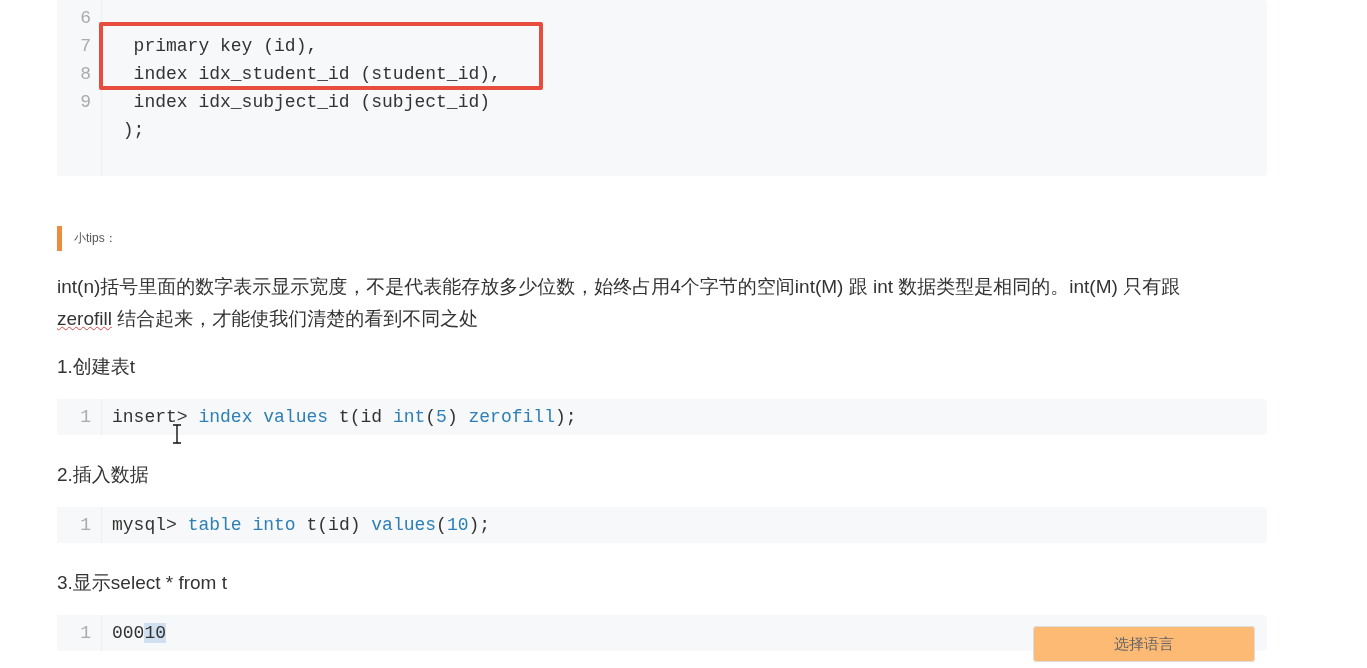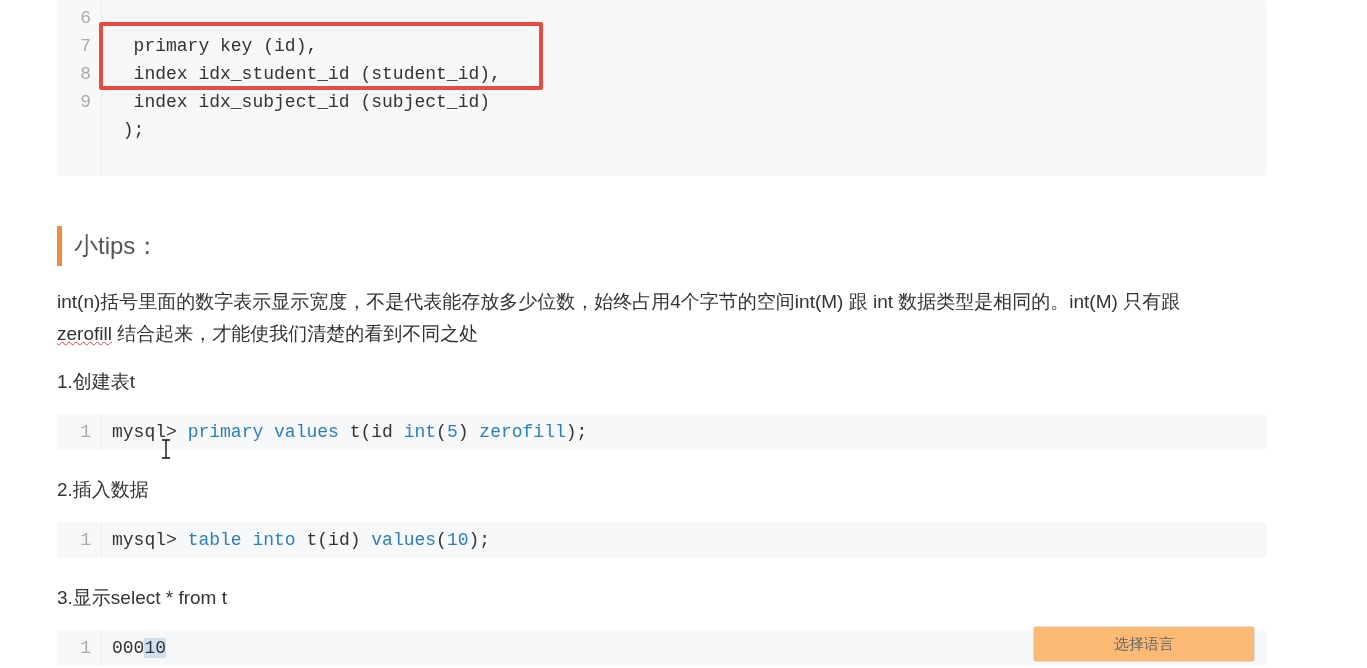--- a/index.html
+++ b/index.html
@@ -46,21 +46,21 @@
     position: absolute;
     border: 4px solid #e74c3c;
     border-radius: 2px;
     pointer-events: none;
   }
   .quote {
     border-left: 5px solid #ef8b3e;
     padding: 4px 12px;
     margin: 50px 0 20px 0;
     color: #555;
-    font-size: 24px;
+    font-size: 12px;
   }
   .para {
     font-size: 19px;
     line-height: 32px;
     margin: 16px 0;
     color: #333;
   }
   .underline-red {
     text-decoration: underline;
     text-decoration-color: #d64545;
@@ -123,23 +123,23 @@
     <span> int(n)括号里面的数字表示显示宽度，不是代表能存放多少位数，始终占用4个字节的空间int(M) 跟 int 数据类型是相同的。int(M) 只有跟 </span><br>
     <span class="underline-red">zerofill</span><span> 结合起来，才能使我们清楚的看到不同之处</span>
   </div>
 
   <div class="para">1.创建表t</div>
 
   <div class="codeblock">
     <div class="gutter">
       <div>1</div>
     </div>
-    <div class="code"><span>mysql</span><span class="cursor-caret"><svg width="12" height="20" viewBox="0 0 12 20">
+    <div class="code"><span>insert</span><span class="cursor-caret"><svg width="12" height="20" viewBox="0 0 12 20">
             <path d="M2 1 H10 M6 1 V19 M2 19 H10" stroke="#111" stroke-width="1.4" fill="none"></path>
-          </svg></span><span>&gt; </span><span class="kw">primary</span><span> </span><span class="kw">values</span><span> t(id </span><span class="kw">int</span><span>(</span><span class="num">5</span><span>) </span><span class="kw">zerofill</span><span>);</span></div>
+          </svg></span><span>&gt; </span><span class="kw">index</span><span> </span><span class="kw">values</span><span> t(id </span><span class="kw">int</span><span>(</span><span class="num">5</span><span>) </span><span class="kw">zerofill</span><span>);</span></div>
   </div>
 
   <div class="para" style="margin-top:24px;">2.插入数据</div>
 
   <div class="codeblock">
     <div class="gutter">
       <div>1</div>
     </div>
     <div class="code"><span>mysql&gt; </span><span class="kw">table</span><span> </span><span class="kw">into</span><span> t(id) </span><span class="kw">values</span><span>(</span><span class="num">10</span><span>);</span></div>
   </div>

